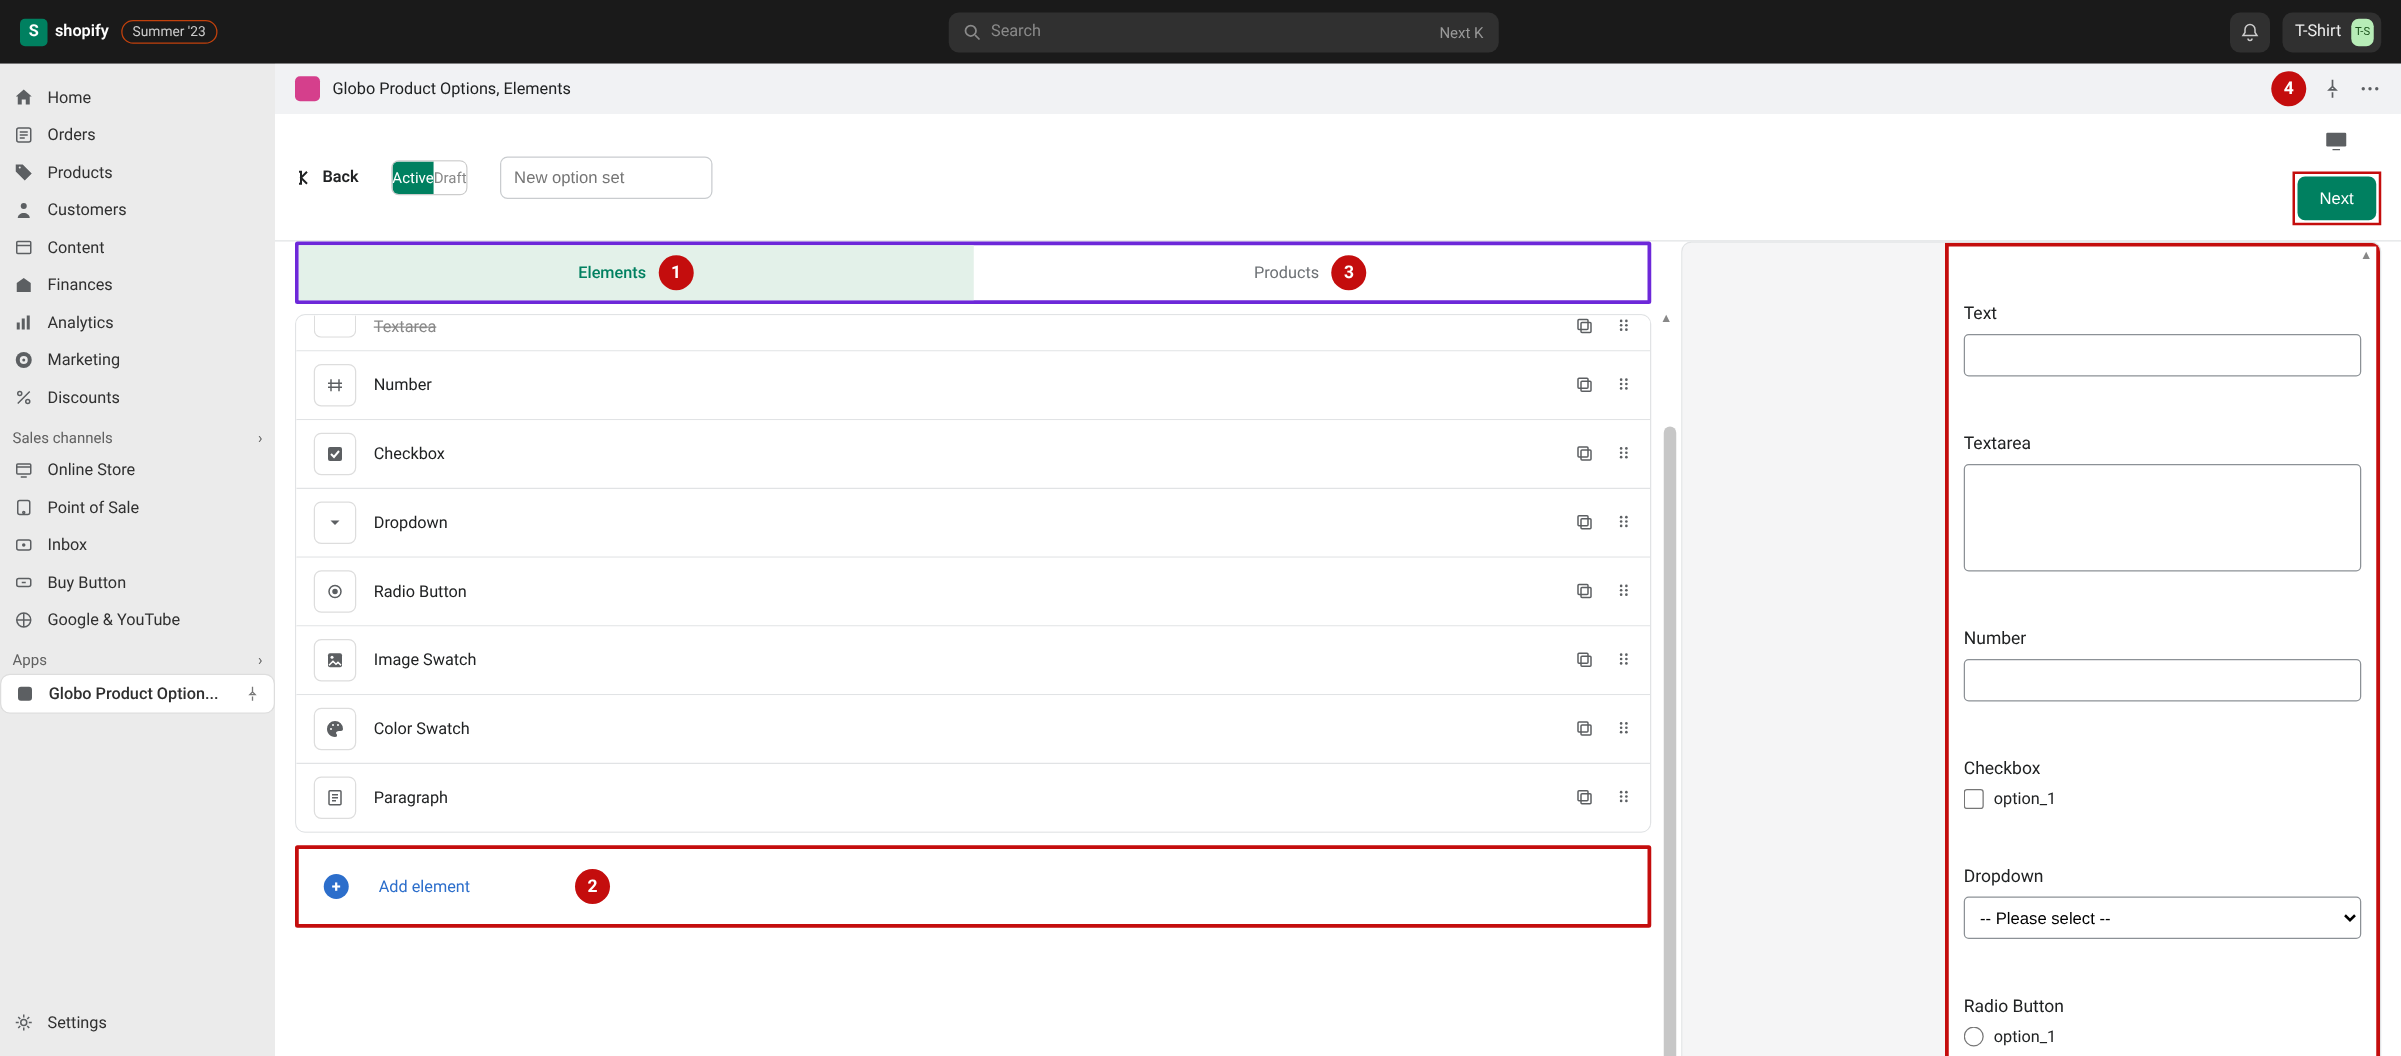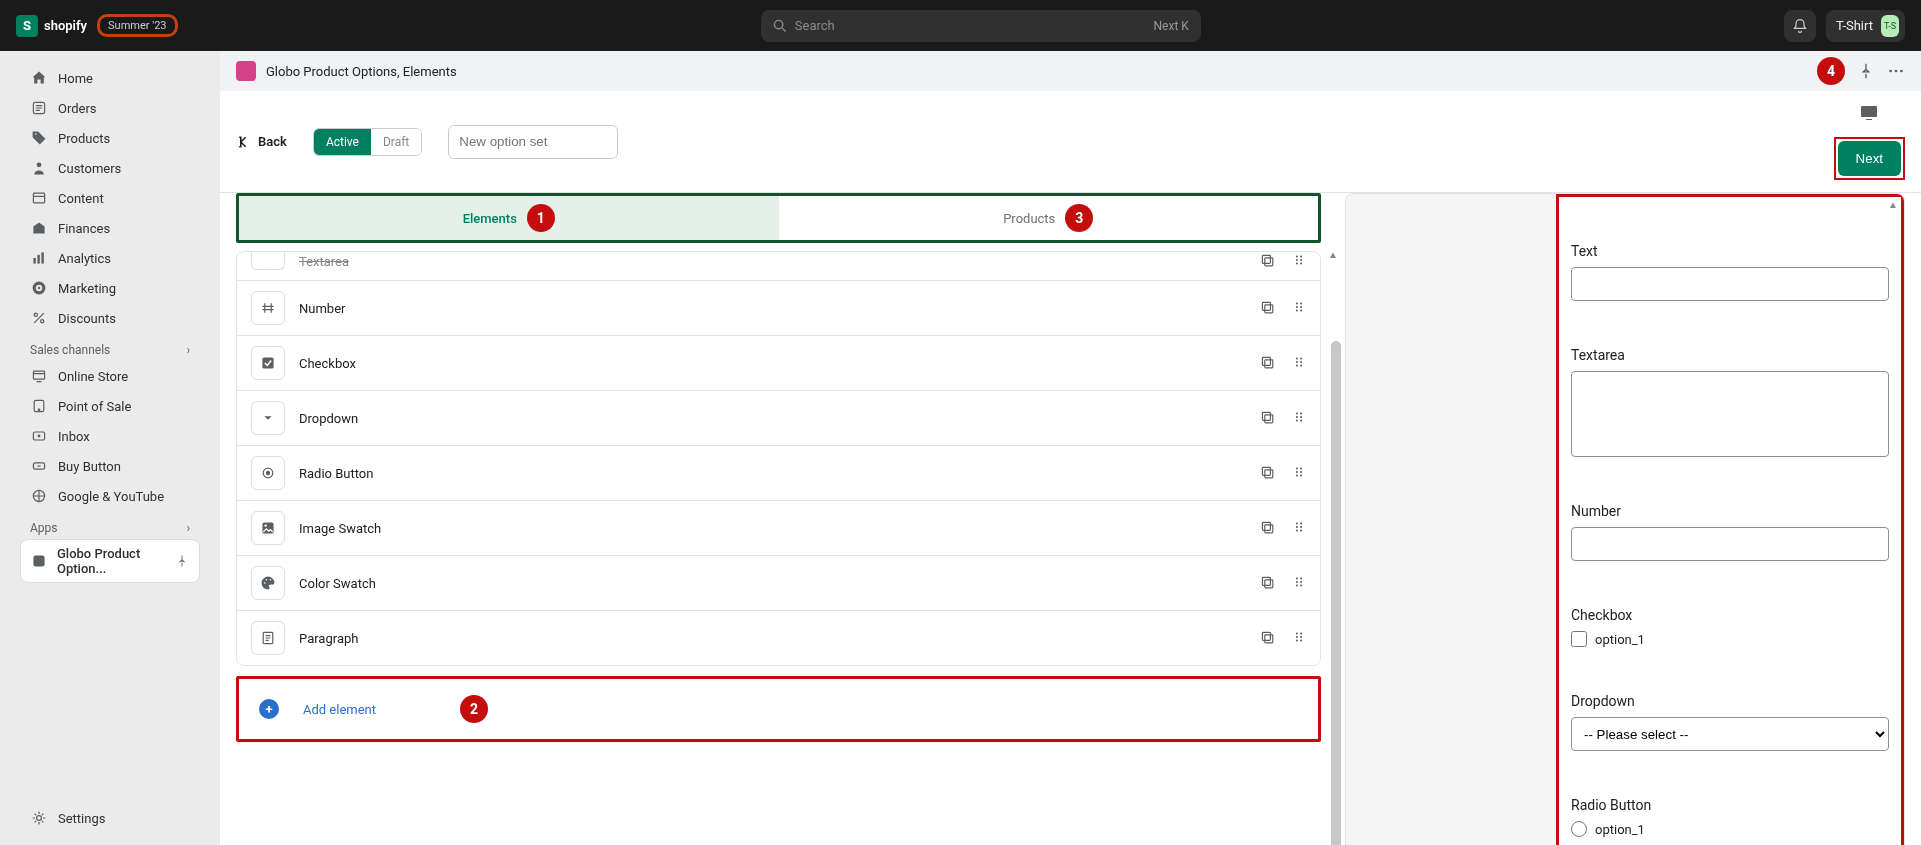--- a/index.html
+++ b/index.html
@@ -3,33 +3,33 @@
 <meta charset="utf-8">
 <style>
 * { box-sizing: border-box; margin: 0; padding: 0; }
 body { font-family: -apple-system, BlinkMacSystemFont, "Segoe UI", Roboto, sans-serif; font-size: 13px; color: #202223; background: #f1f2f4; }
 
 
 .topbar { height: 51px; background: #1a1a1a; display: flex; align-items: center; padding: 0 16px; justify-content: space-between; }
 .topbar-left { display: flex; align-items: center; gap: 10px; }
 .shopify-logo { display: flex; align-items: center; gap: 6px; color: #fff; font-weight: 600; }
 .shopify-icon { width: 22px; height: 22px; background: #008060; border-radius: 4px; display: flex; align-items: center; justify-content: center; color: #fff; font-weight: 700; font-size: 13px; }
-.summer-badge { border: 3px solid #c2410c; color: #ccc; padding: 2px 8px; border-radius: 10px; font-size: 11px; }
+.summer-badge { border: 1px solid #c2410c; color: #ccc; padding: 2px 8px; border-radius: 10px; font-size: 11px; }
 .topbar-center { flex: 0 0 440px; }
 .search-box { background: #303030; border-radius: 8px; height: 32px; display: flex; align-items: center; padding: 12px 12px; color: #8a8a8a; justify-content: space-between; }
 .search-left { display: flex; gap: 8px; align-items: center; }
 .search-kbd { color: #999; font-size: 12px; }
 .topbar-right { display: flex; align-items: center; gap: 10px; }
 .icon-btn { width: 32px; height: 32px; background: #303030; border-radius: 8px; display: flex; align-items: center; justify-content: center; color: #ccc; }
 .store-btn { background: #303030; border-radius: 8px; height: 32px; display: flex; align-items: center; padding: 0 6px 0 10px; gap: 8px; color: #eee; }
 .store-avatar { width: 18px; height: 22px; background: #b7ecb7; border-radius: 6px; display: flex; align-items: center; justify-content: center; font-size: 9px; color: #1a521a; }
 
 
 .shell { display: flex; height: calc(100vh - 51px); }
-.sidebar { width: 220px; background: #ebebeb; display: flex; flex-direction: column; padding: 12px 20px; font-size: 13px; }
+.sidebar { width: 220px; background: #ebebeb; display: flex; flex-direction: column; padding: 12px 0; font-size: 13px; }
 .nav-item { display: flex; align-items: center; gap: 10px; padding: 6px 10px; border-radius: 8px; color: #303030; cursor: pointer; }
 .nav-icon { width: 18px; height: 18px; display: flex; align-items: center; justify-content: center; color: #5c5f62; }
 .nav-section { color: #616161; font-size: 12px; padding: 10px 10px 4px; display: flex; justify-content: space-between; align-items: center; }
 .nav-item.active { background: #fff; border: 1px solid #ddd; font-weight: 500; }
 .nav-item.active .pin { color: #777; }
 .pin { margin-left: auto; }
 .sidebar-footer { margin-top: auto; }
 
 
 .main { flex: 1; display: flex; flex-direction: column; background: #f1f2f4; overflow: hidden; }
@@ -37,31 +37,31 @@
 .app-icon { width: 20px; height: 20px; border-radius: 4px; background: #d53f8c; }
 .app-header-right { margin-left: auto; display: flex; gap: 12px; align-items: center; }
 .callout-badge { width: 28px; height: 28px; border-radius: 50%; background: #c40d0d; color: #fff; display: flex; align-items: center; justify-content: center; font-weight: 700; font-size: 14px; }
 .header-icon { color: #5c5f62; }
 
 .content { flex: 1; background: #fff; margin: 0; overflow: auto; position: relative; }
 
 .toolbar { display: flex; align-items: center; padding: 12px 16px; gap: 26px; border-bottom: 1px solid #e1e3e5; }
 .back-btn { display: flex; gap: 6px; align-items: center; font-weight: 600; cursor: pointer; }
 .toggle-group { display: flex; border: 1px solid #ccc; border-radius: 6px; overflow: hidden; }
-.toggle-btn { padding: 6px 12px; font-size: 12px; background: #fff; color: #888; cursor: pointer; }
+.toggle-btn { padding: 6px 0; font-size: 12px; background: #fff; color: #888; cursor: pointer; }
 .toggle-btn.active { background: #008060; color: #fff; }
 .name-input { border: 1px solid #c9cccf; border-radius: 6px; height: 34px; width: 170px; padding: 0 10px; }
 .toolbar-right { margin-left: auto; display: flex; gap: 14px; align-items: center; flex-direction: column; }
 .next-btn-wrap { border: 2px solid #c40d0d; padding: 2px; }
 .next-btn { background: #008060; color: #fff; border: none; border-radius: 6px; padding: 10px 18px; font-weight: 500; cursor: pointer; }
 
 .panels { display: flex; gap: 24px; padding: 0 16px 16px; }
 
 .left-panel { flex: 1; position: relative; }
-.tabs-box { border: 3px solid #14532d; display: flex; border-radius: 2px; margin-bottom: 0; }
+.tabs-box { border: 3px solid #6d28d9; display: flex; border-radius: 2px; margin-bottom: 0; }
 .tab { flex: 1; display: flex; align-items: center; justify-content: center; gap: 10px; height: 44px; cursor: pointer; position: relative; }
 .tab.active { background: #e3f1e9; color: #008060; font-weight: 500; }
 .tab.inactive { color: #6d7175; }
 
 .element-list { border: 1px solid #e1e3e5; border-radius: 8px; overflow: hidden; margin-top: 8px; position: relative; }
 .element-row { display: flex; align-items: center; padding: 10px 14px; gap: 14px; border-bottom: 1px solid #e1e3e5; background: #fff; }
 .element-row:last-child { border-bottom: none; }
 .element-row.cut { padding-top: 0; }
 .el-icon-box { width: 34px; height: 34px; border: 1px solid #ddd; border-radius: 6px; display: flex; align-items: center; justify-content: center; color: #5c5f62; background: #fff; }
 .el-label { flex: 1; }

